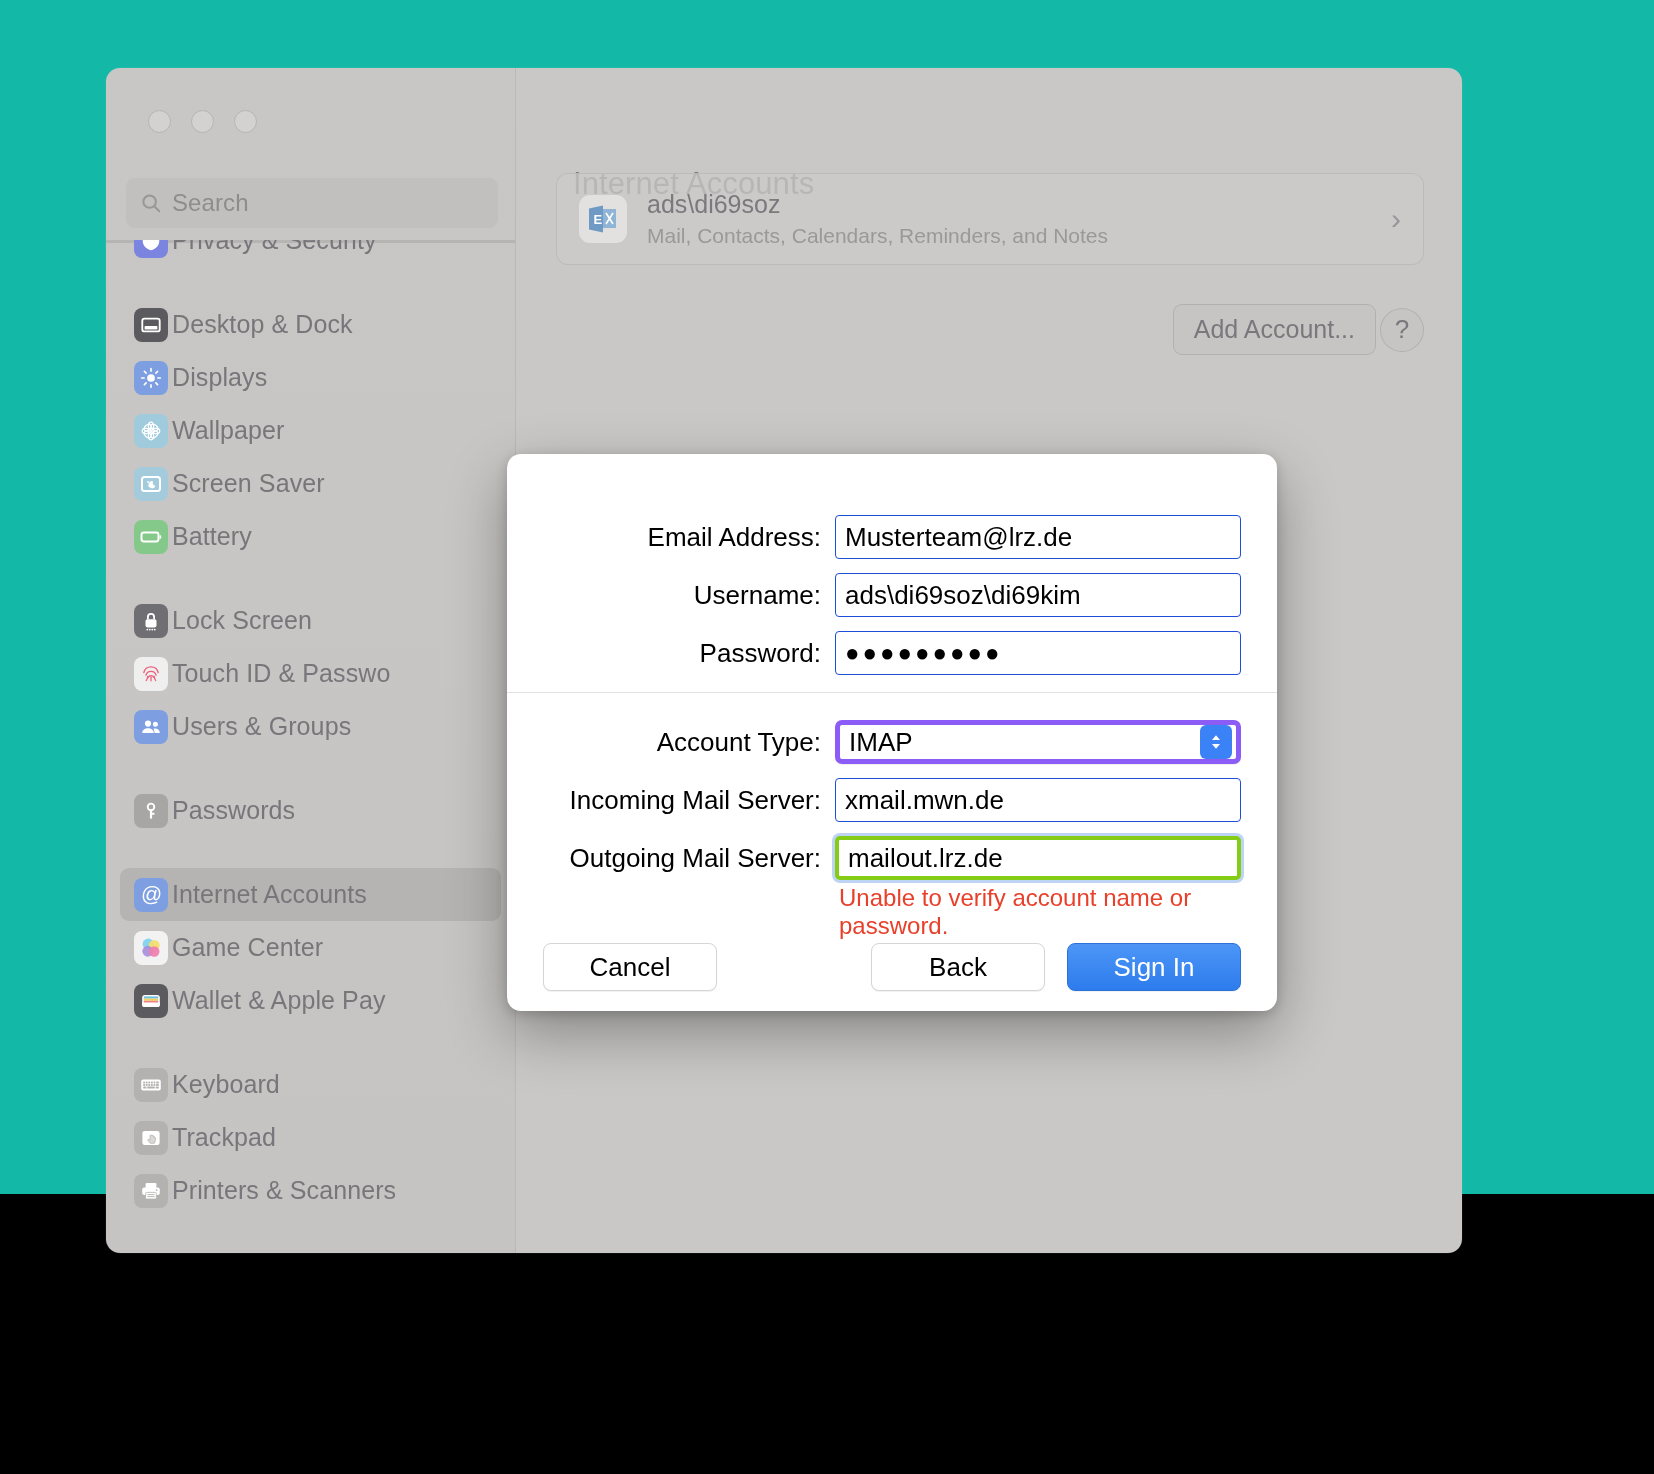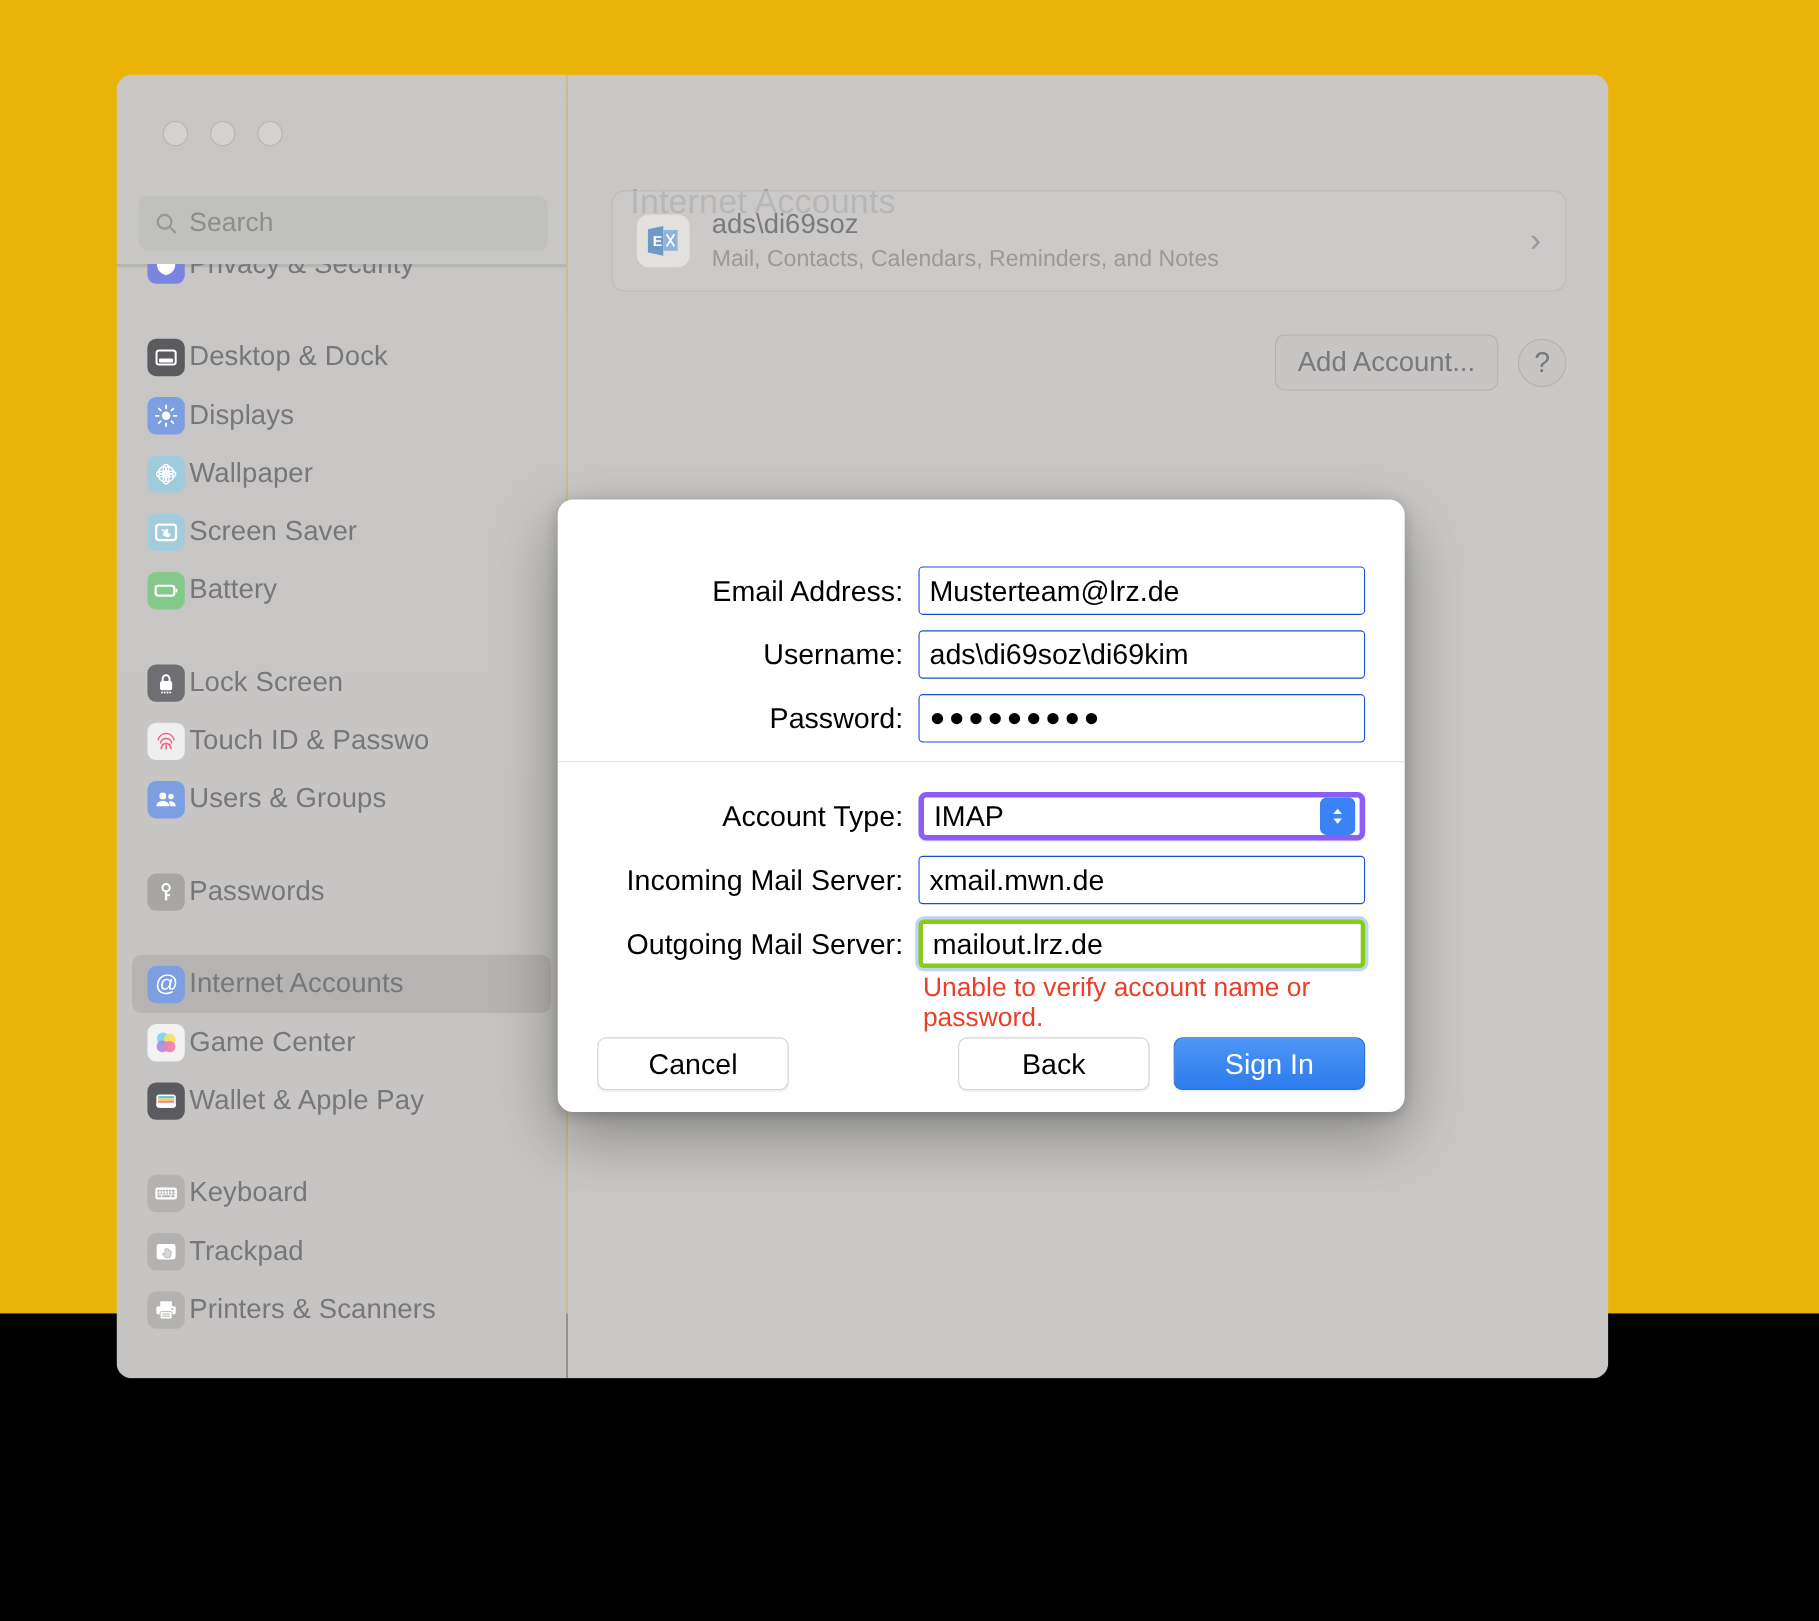--- a/index.html
+++ b/index.html
@@ -9,21 +9,21 @@
     height: 1474px;
     background: #000;
     font-family: "Liberation Sans", sans-serif;
     overflow: hidden;
   }
 
   #screen {
     position: relative;
     width: 1654px;
     height: 1194px;
-    background: #eab308;
+    background: #14b8a6;
   }
 
   
   #settings-window {
     position: absolute;
     left: 106px;
     top: 68px;
     width: 1356px;
     height: 1185px;
     border-radius: 14px;
@@ -197,21 +197,21 @@
     font-size: 30px;
     line-height: 1;
     font-weight: 300;
   }
   #add-account-row {
     position: absolute;
     right: 38px;
     top: 236px;
     display: flex;
     align-items: center;
-    gap: 18px;
+    gap: 4px;
   }
   #add-account-button {
     background: rgba(198,197,195,0.95);
     border: 0.5px solid rgba(176,175,173,0.9);
     border-radius: 9px;
     padding: 10px 20px;
     font-size: 25px;
     color: #79787c;
     font-family: "Liberation Sans", sans-serif;
   }

